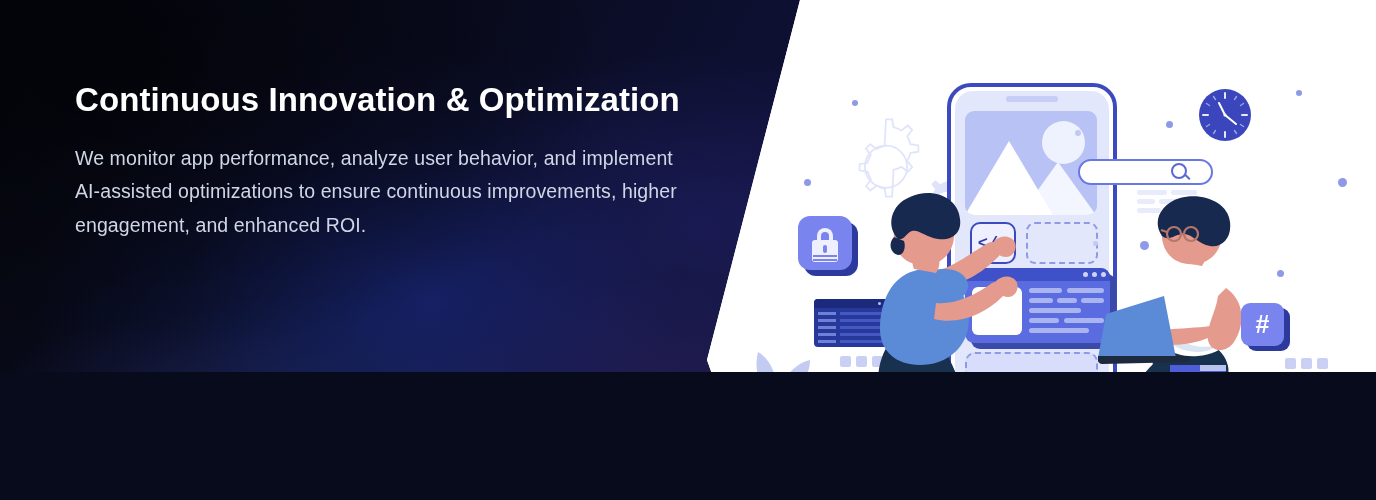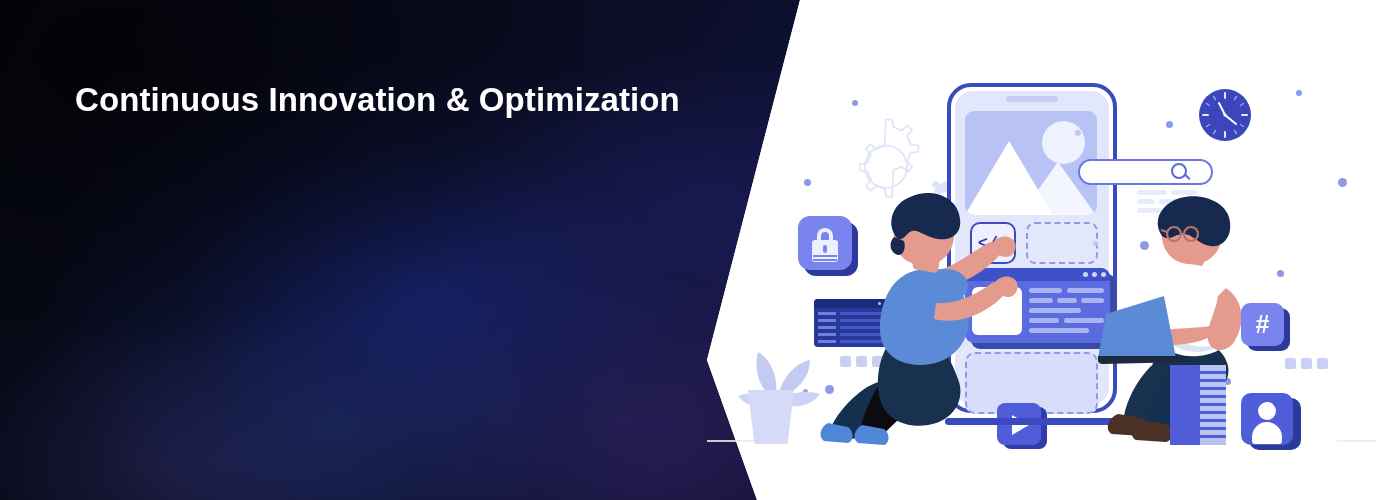--- a/index.html
+++ b/index.html
@@ -2,21 +2,21 @@
 <html><head>
 <meta charset="utf-8">
 <style>
   * { margin:0; padding:0; box-sizing:border-box; }
   html,body { width:1376px; height:500px; overflow:hidden; }
   body {
     font-family:"Liberation Sans", sans-serif;
     background:#080b1c;
   }
   #stage {
-    position:relative; width:1376px; height:500px; overflow:hidden;
+    position:relative; width:1376px; height:372px; overflow:hidden;
     background:#0a0d20;
   }
   
   .bg-base{
     position:absolute; inset:0;
     background:
       radial-gradient(520px 330px at 430px 300px, rgba(24,38,120,.72) 0%, rgba(16,24,70,.30) 48%, rgba(0,0,0,0) 76%),
       radial-gradient(430px 250px at 330px 430px, rgba(40,66,140,.48) 0%, rgba(18,30,70,.20) 55%, rgba(0,0,0,0) 80%),
       radial-gradient(420px 260px at 620px 420px, rgba(78,46,126,.50) 0%, rgba(36,24,66,.20) 56%, rgba(0,0,0,0) 80%),
       radial-gradient(360px 240px at 690px 230px, rgba(46,40,130,.45) 0%, rgba(0,0,0,0) 75%),
@@ -196,20 +196,21 @@
 </head>
 <body>
 
 <div id="stage">
 
   <div class="bg-base"></div>
   <div class="bg-vignette"></div>
 
   <div class="copy">
     <div class="headline">Continuous Innovation &amp; Optimization</div>
+    <div class="subcopy">We monitor app performance, analyze user behavior, and implement AI-assisted optimizations to ensure continuous improvements, higher engagement, and enhanced ROI.</div>
   </div>
 
   <svg class="panel" viewBox="0 0 1376 500" preserveAspectRatio="none">
     <polygon points="800,0 1376,0 1376,30 1322,0 1376,0 1376,500 1290,500 1376,380 1376,500 757,500 707,360" fill="#ffffff"></polygon>
     <polygon points="800,0 1330,0 1376,42 1376,372 1288,500 757,500 707,360" fill="#ffffff"></polygon>
   </svg>
 
   <div class="rule left"></div>
   <div class="rule right"></div>
 

